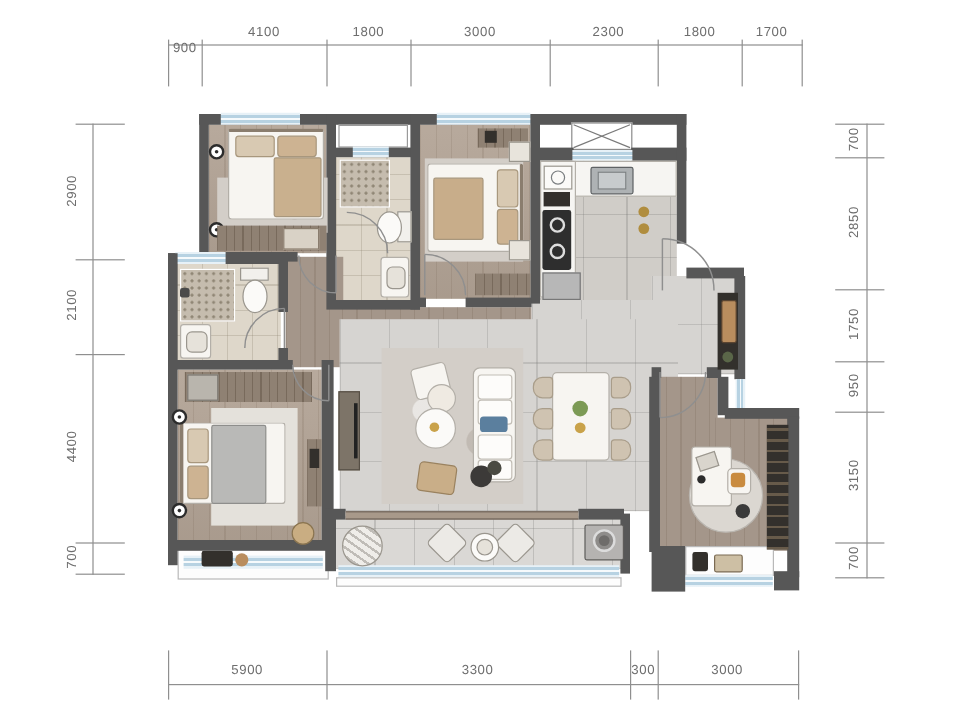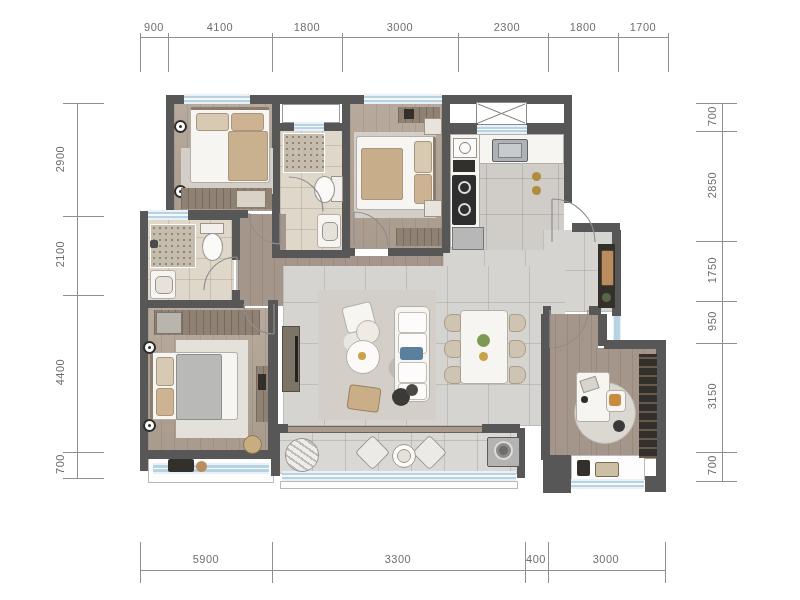--- a/index.html
+++ b/index.html
@@ -51,21 +51,21 @@
 
   <div class="dline" style="left:140px;top:37px;width:529px;height:1px"></div>
   <div class="tick" style="left:140px;top:33px;width:1px;height:39px"></div>
   <div class="tick" style="left:168px;top:33px;width:1px;height:39px"></div>
   <div class="tick" style="left:272px;top:33px;width:1px;height:39px"></div>
   <div class="tick" style="left:342px;top:33px;width:1px;height:39px"></div>
   <div class="tick" style="left:458px;top:33px;width:1px;height:39px"></div>
   <div class="tick" style="left:548px;top:33px;width:1px;height:39px"></div>
   <div class="tick" style="left:618px;top:33px;width:1px;height:39px"></div>
   <div class="tick" style="left:668px;top:33px;width:1px;height:39px"></div>
-  <span class="dlab" style="left:154px;top:21px">900</span>
+  <span class="dlab" style="left:154px;top:34px">900</span>
   <span class="dlab" style="left:220px;top:21px">4100</span>
   <span class="dlab" style="left:307px;top:21px">1800</span>
   <span class="dlab" style="left:400px;top:21px">3000</span>
   <span class="dlab" style="left:507px;top:21px">2300</span>
   <span class="dlab" style="left:583px;top:21px">1800</span>
   <span class="dlab" style="left:643px;top:21px">1700</span>
 
   <div class="dline" style="left:77px;top:103px;width:1px;height:376px"></div>
   <div class="tick" style="left:63px;top:103px;width:41px;height:1px"></div>
   <div class="tick" style="left:63px;top:216px;width:41px;height:1px"></div>
@@ -93,21 +93,21 @@
   <span class="vlab" style="left:684px;top:459px">700</span>
 
   <div class="dline" style="left:140px;top:570px;width:526px;height:1px"></div>
   <div class="tick" style="left:140px;top:542px;width:1px;height:41px"></div>
   <div class="tick" style="left:272px;top:542px;width:1px;height:41px"></div>
   <div class="tick" style="left:525px;top:542px;width:1px;height:41px"></div>
   <div class="tick" style="left:548px;top:542px;width:1px;height:41px"></div>
   <div class="tick" style="left:665px;top:542px;width:1px;height:41px"></div>
   <span class="dlab" style="left:206px;top:553px">5900</span>
   <span class="dlab" style="left:398px;top:553px">3300</span>
-  <span class="dlab" style="left:536px;top:553px">400</span>
+  <span class="dlab" style="left:536px;top:553px">300</span>
   <span class="dlab" style="left:606px;top:553px">3000</span>
 
   <div class="wood" style="left:174px;top:104px;width:98px;height:107px"></div>
   <div class="wood" style="left:350px;top:104px;width:92px;height:145px"></div>
   <div class="bathf" style="left:280px;top:131px;width:62px;height:120px"></div>
   <div class="kitf" style="left:450px;top:131px;width:114px;height:120px"></div>
   <div class="bathf" style="left:147px;top:220px;width:87px;height:81px"></div>
   <div class="wood" style="left:148px;top:308px;width:120px;height:143px"></div>
   <div class="woodd" style="left:238px;top:214px;width:48px;height:92px"></div>
   <div class="woodd" style="left:285px;top:256px;width:158px;height:12px"></div>

